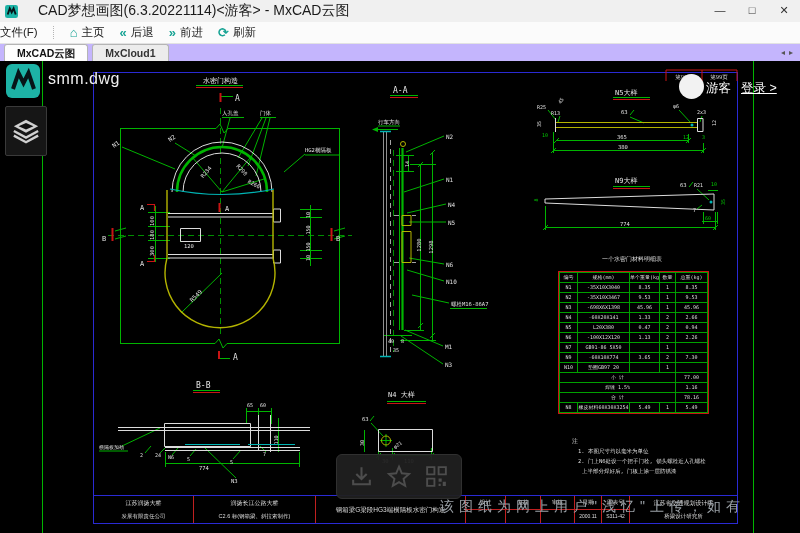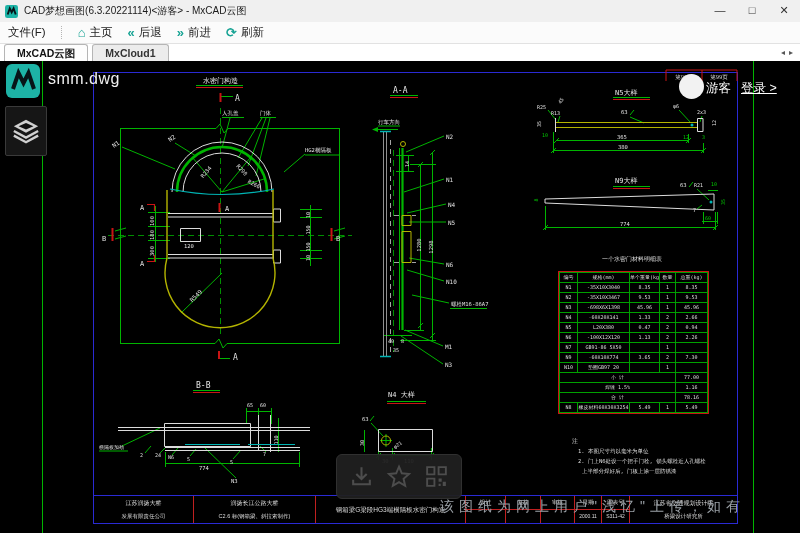--- a/index.html
+++ b/index.html
@@ -1,29 +1,29 @@
 <!DOCTYPE html>
 <html><head>
 <meta charset="utf-8">
 <style>
   html,body{margin:0;padding:0;background:#333;}
   #screen{position:relative;width:800px;height:533px;overflow:hidden;background:#000;
           font-family:"Liberation Sans","DejaVu Sans",sans-serif;}
   .abs{position:absolute;}
   
   .titlebar{left:0;top:0;width:800px;height:22px;background:#f0f0f0;display:flex;align-items:center;}
-  .titlebar .ttl{font-size:10px;color:#1a1a1a;margin-left:6px;}
+  .titlebar .ttl{font-size:14px;color:#1a1a1a;margin-left:20px;}
   .winctl{margin-left:auto;display:flex;}
   .winctl span{width:32px;height:22px;line-height:21px;text-align:center;font-size:11px;color:#333;}
   .menubar{left:0;top:22px;width:800px;height:22px;background:#fbfbfb;border-bottom:1px solid #e2e2e2;
-           display:flex;align-items:center;padding-left:8px;box-sizing:border-box;gap:15px;}
+           display:flex;align-items:center;box-sizing:border-box;gap:15px;}
   .mitem{display:flex;align-items:center;gap:4px;font-size:11.5px;color:#222;}
   .mico{color:#17a394;font-size:13px;font-weight:bold;line-height:1;}
   .msep{width:1px;height:13px;border-left:1px dotted #b5b5b5;}
-  .tabbar{left:0;top:44px;width:800px;height:17px;background:#ffffff;display:flex;align-items:flex-end;}
+  .tabbar{left:0;top:44px;width:800px;height:17px;background:#c4b5fd;display:flex;align-items:flex-end;}
   .tab{height:16px;line-height:16px;font-size:10.5px;padding:0 12px;border:1px solid #b5b5b5;border-bottom:none;
        border-radius:3px 3px 0 0;margin-left:4px;}
   .tab.active{background:#fdfdfd;color:#111;font-weight:bold;}
   .tab.inactive{background:#ececec;color:#333;font-weight:bold;}
   .tabnav{margin-left:auto;margin-right:5px;color:#555;font-size:8px;height:16px;line-height:16px;}
   .tabnav span{padding:0 2px;}
   
   .canvas{left:0;top:61px;width:800px;height:472px;background:#000;}
   .cadsvg{position:absolute;left:0;top:61px;}
   .fname{left:48px;top:70px;font-size:16px;color:#f0f0f0;letter-spacing:.5px;z-index:5;text-align:right;}

